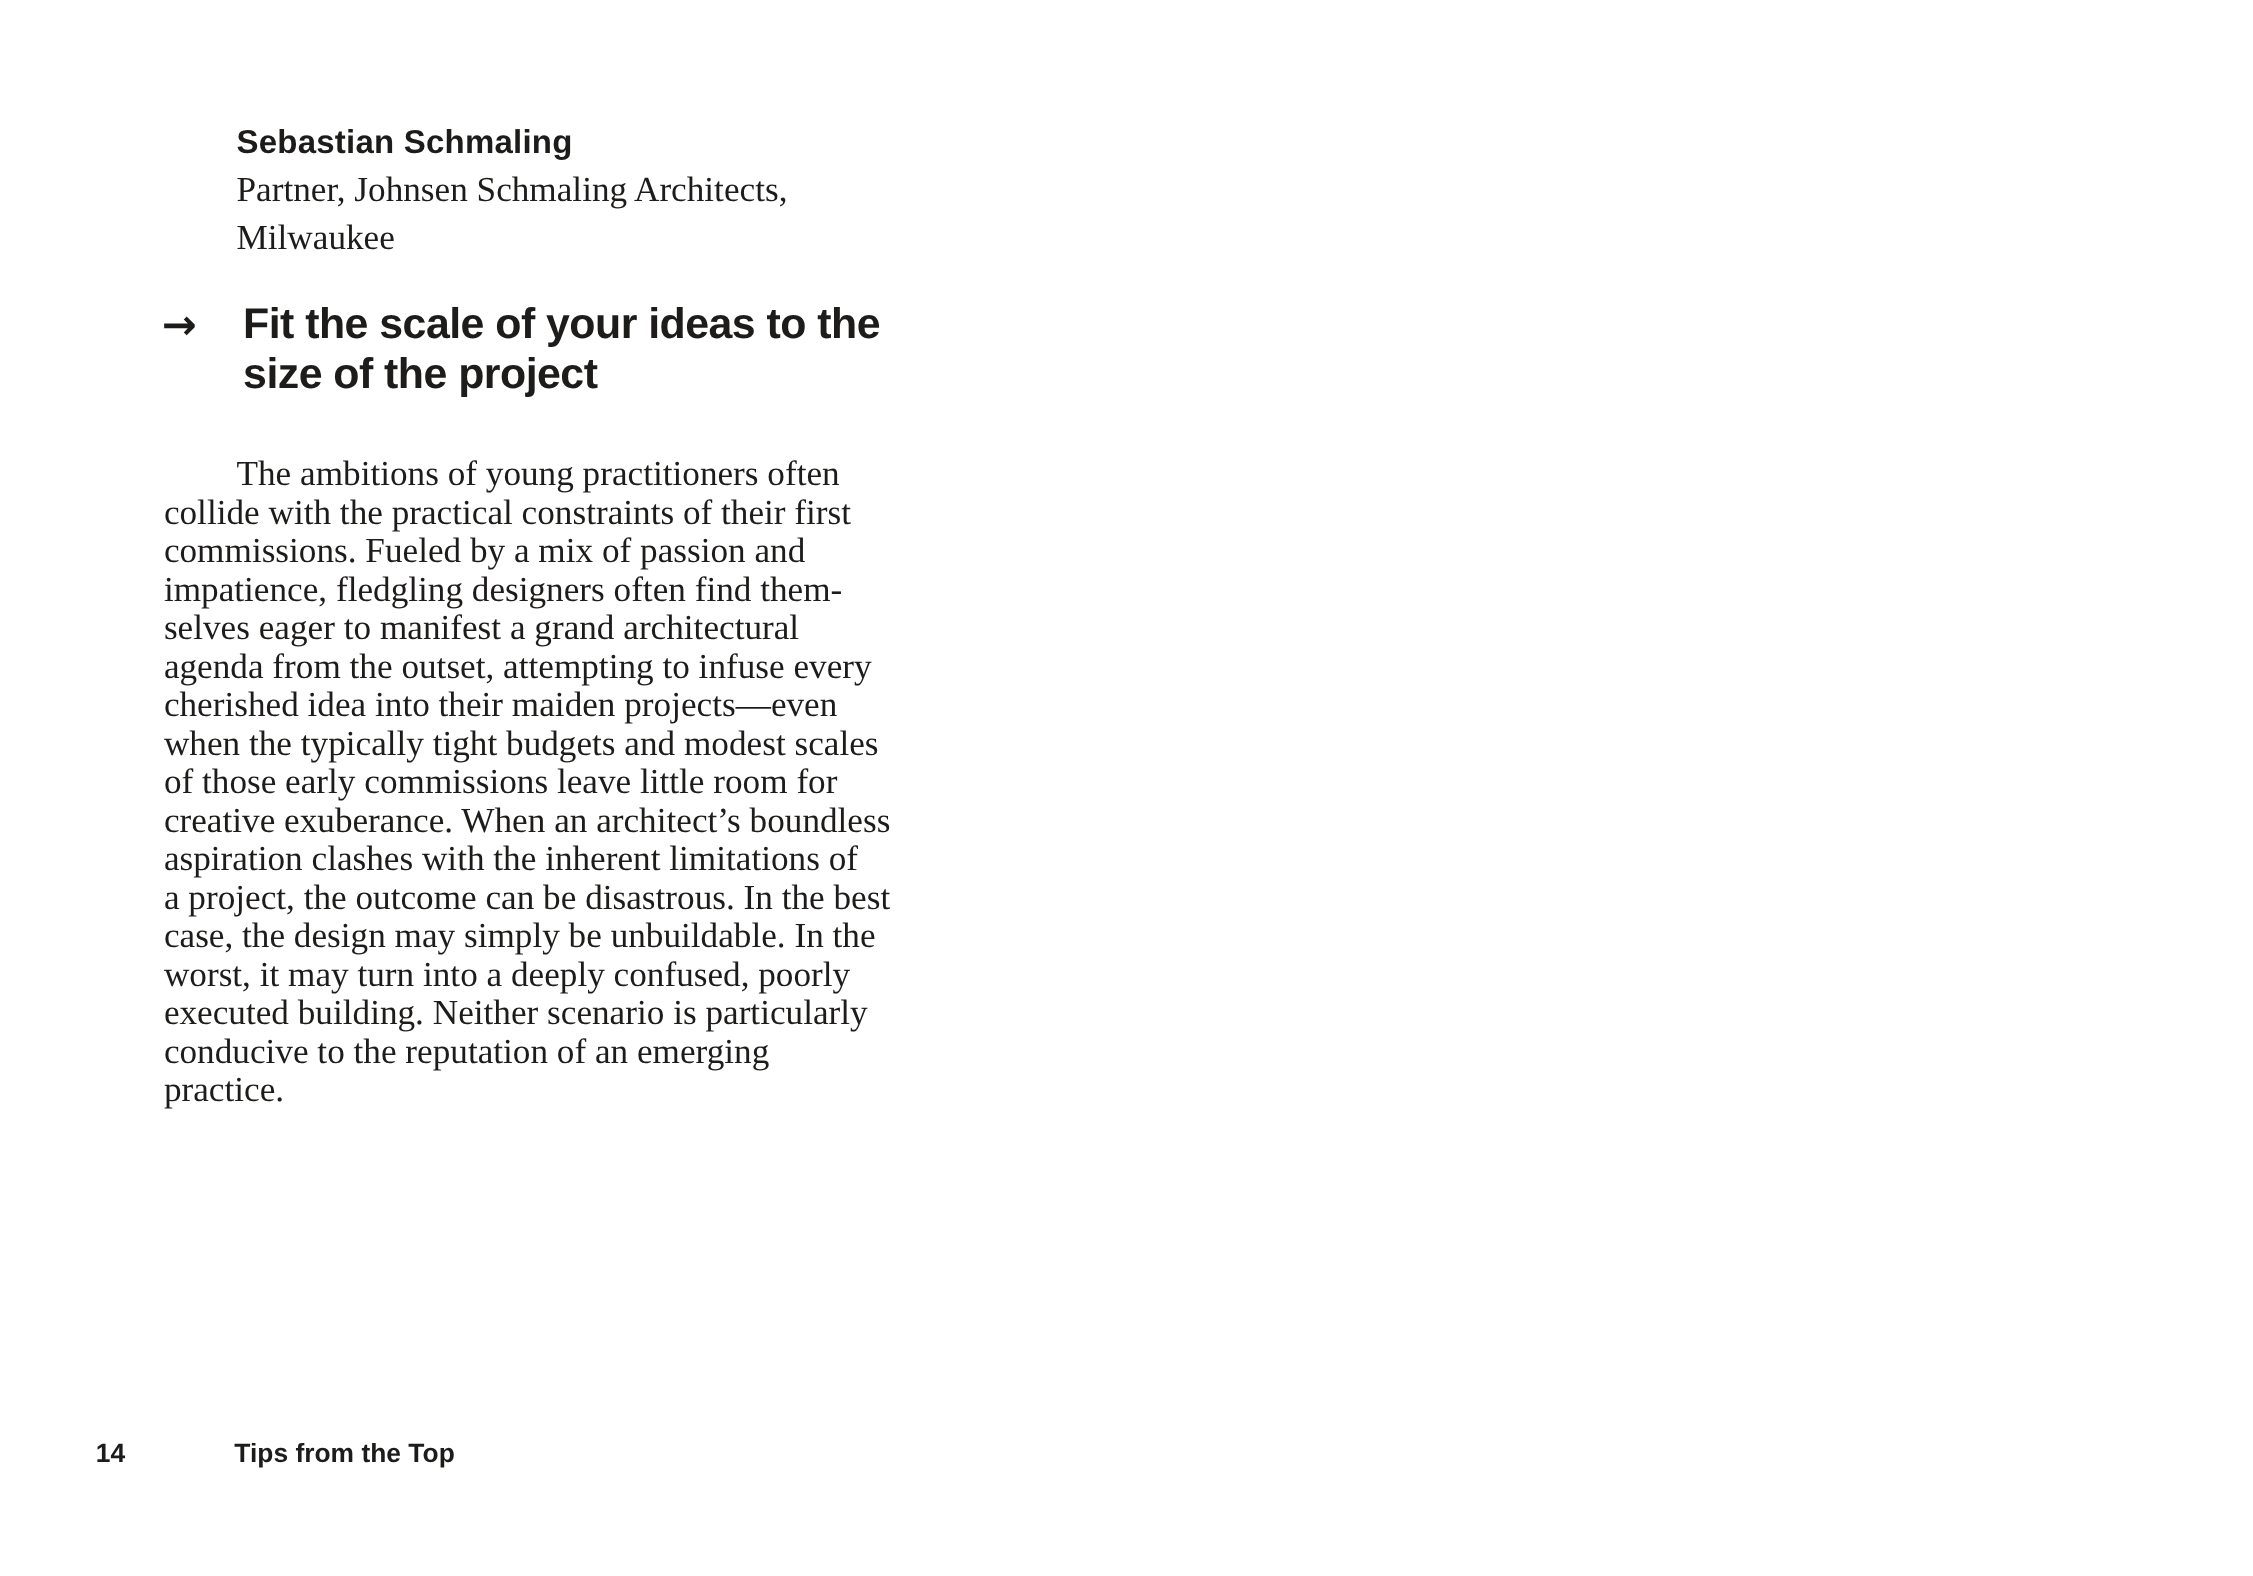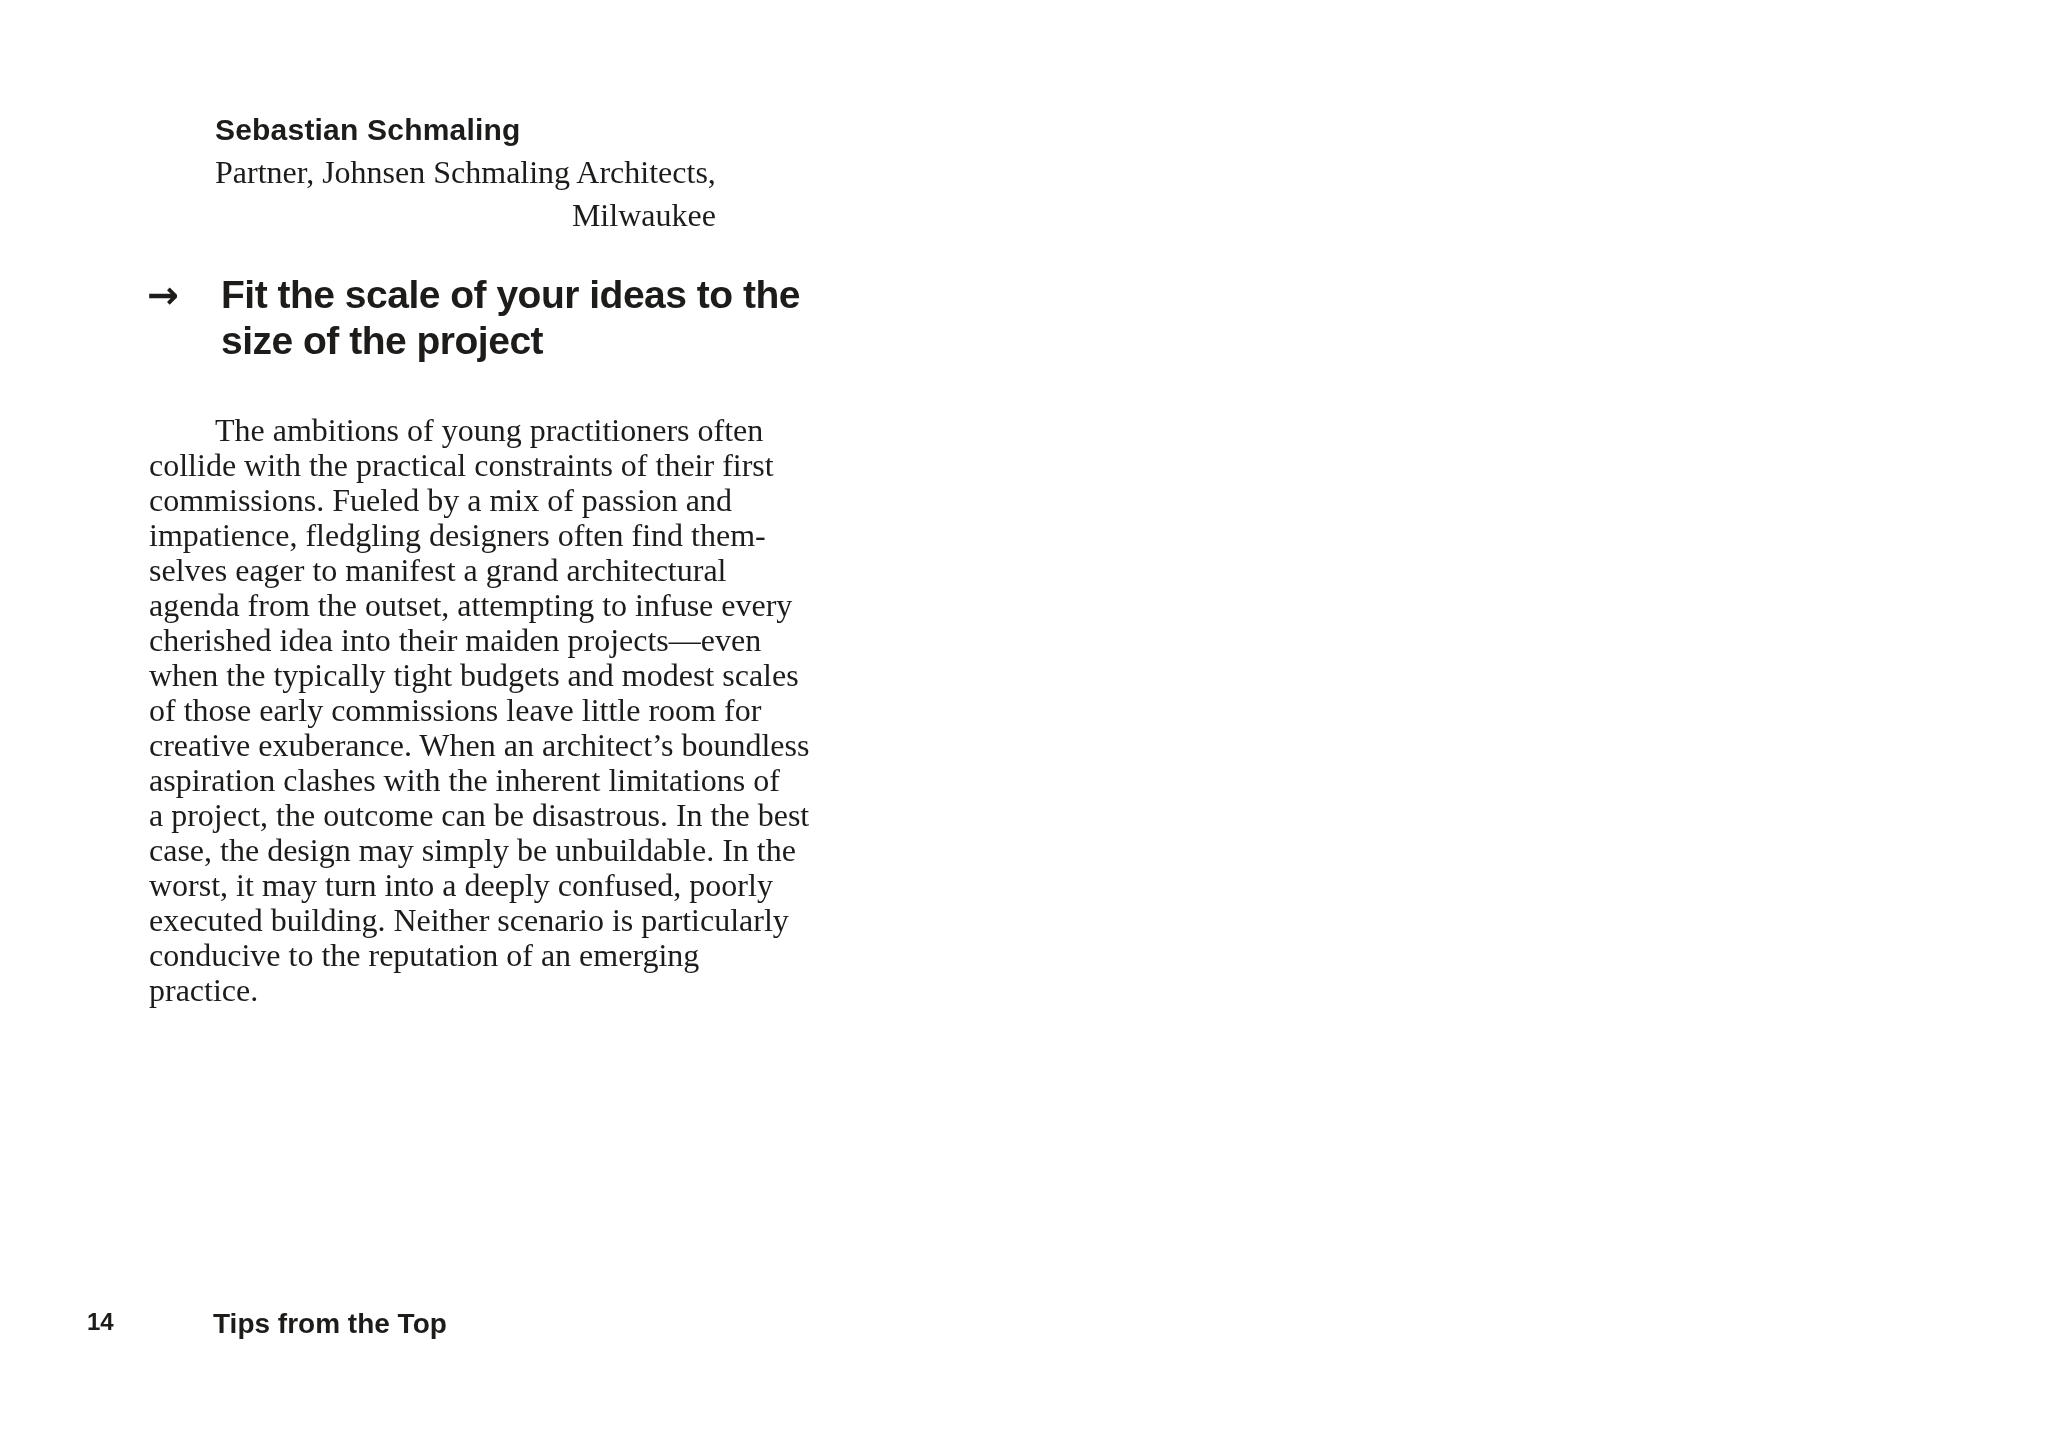--- a/index.html
+++ b/index.html
@@ -37,21 +37,20 @@
     line-height: 43px;
     letter-spacing: 0.2px;
     white-space: pre;
   }
   .author-role {
     font-family: "Liberation Serif", serif;
     font-weight: 400;
     font-size: 32px;
     line-height: 43px;
     white-space: pre;
-    text-align: right;
   }
 
   
   .essay-title {
     position: absolute;
     left: 147px;
     top: 272px;
     margin: 0;
     display: flex;
     align-items: flex-start;
@@ -96,21 +95,21 @@
   }
   .pagenum {
     font-weight: 700;
     font-size: 24px;
   }
   .pagenum-left  { left: 87px;   top: 1308px; text-align: right; }
   .running-title {
     left: 213px;
     top: 1308px;
     font-weight: 700;
-    font-size: 28px;
+    font-size: 24px;
   }
 </style>
 </head>
 <body>
 
 <div class="spread" style="background: rgb(255, 255, 255); color: rgb(29, 28, 26);">
 
   <section class="page page-left">
 
     <header class="author-block">

